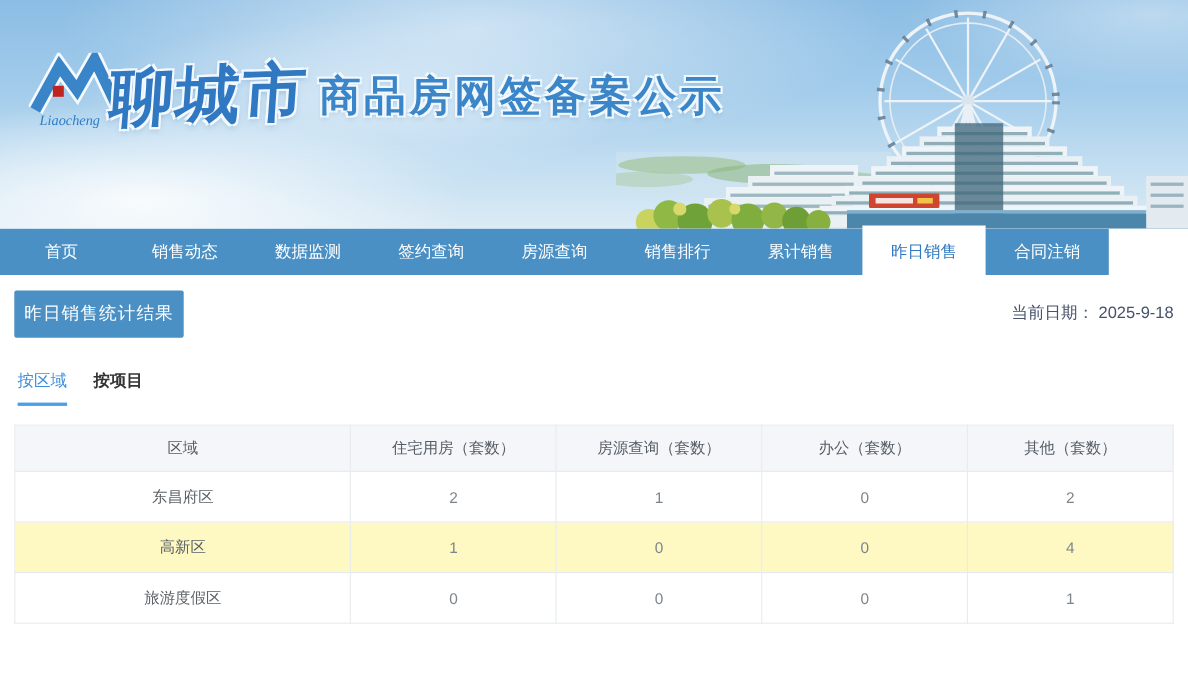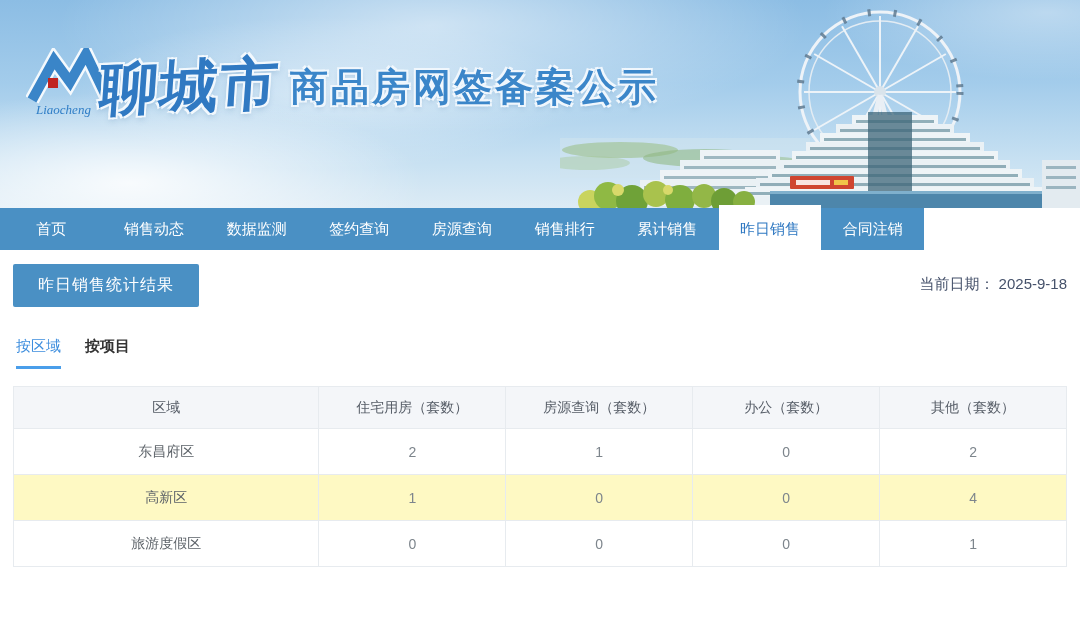--- a/index.html
+++ b/index.html
@@ -23,34 +23,34 @@
     font-size:58px; font-weight:bold; color:#3079c2; letter-spacing:2px;
     transform:skewX(-6deg) rotate(-2deg);
     text-shadow:-2px -2px 0 #f2f8fd, 2px -2px 0 #f2f8fd, -2px 2px 0 #f2f8fd, 2px 2px 0 #f2f8fd, 0 3px 6px rgba(70,120,170,.35);
   }
   .site-subtitle {
     margin-left:10px; font-size:38px; font-weight:bold; color:#3b86c9; letter-spacing:3px;
     text-shadow:-2px -2px 0 #f0f7fd, 2px -2px 0 #f0f7fd, -2px 2px 0 #f0f7fd, 2px 2px 0 #f0f7fd, 0 3px 5px rgba(70,120,170,.3);
   }
 
   
-  .navbar { position:relative; display:flex; width:924px; height:42px; background:#4a90c4; z-index:5; }
+  .navbar { position:relative; display:flex; width:1008px; height:42px; background:#4a90c4; z-index:5; }
   .nav-item {
     flex:1; display:flex; align-items:center; justify-content:center;
     color:#fff; font-size:15px; cursor:pointer; white-space:nowrap;
   }
   .nav-item.active {
     position:relative; top:-3px; height:48px; background:#fff; color:#3079c2; z-index:6;text-align:center;
   }
 
   
   .content { padding:14px 13px 0 13px; }
   .title-row { display:flex; align-items:flex-start; justify-content:space-between; }
   .page-title {
-    background:#4a90c4; color:#fff; font-size:16px; padding:11px 25px; letter-spacing:1px;
+    background:#4a90c4; color:#fff; font-size:16px; padding:11px 9px; letter-spacing:1px;
     border-radius:2px;
   }
   .date-line { font-size:15px; color:#46526b; margin-top:11px; }
   .date-line .dval { color:#46526b; }
 
   .tabs { display:flex; gap:24px; margin-top:30px; padding-left:3px; }
   .tab { font-size:15px; color:#333; padding-bottom:10px; cursor:pointer; font-weight:bold; }
   .tab.active { color:#3e8ede; border-bottom:3px solid #4a9eea; font-weight:normal; }
 
   table.stats { width:100%; border-collapse:collapse; margin-top:17px; border:1px solid #e7ebef; }

